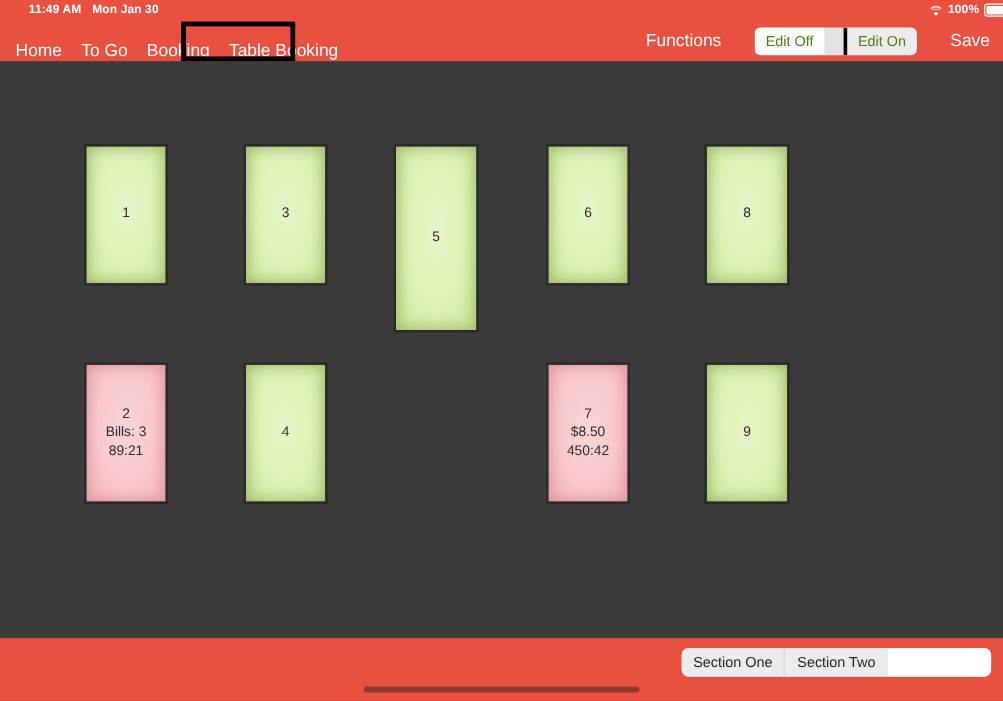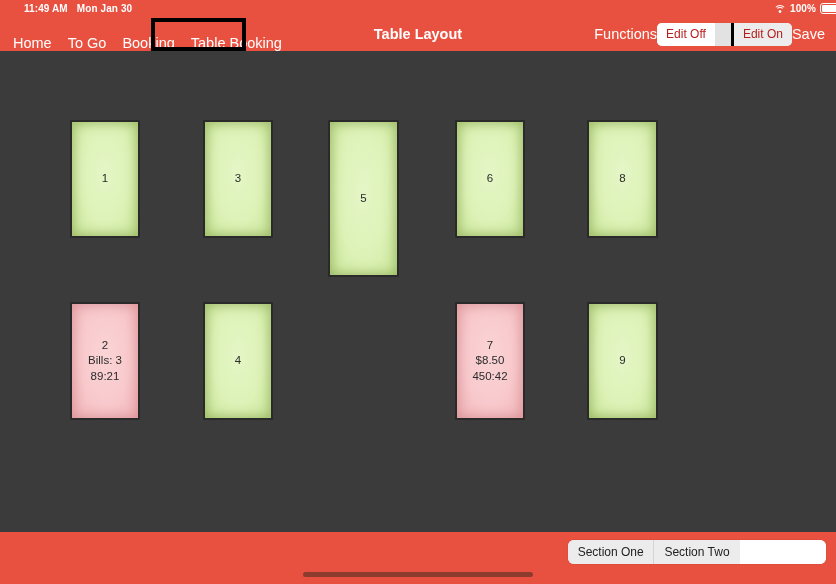--- a/index.html
+++ b/index.html
@@ -113,37 +113,37 @@
     text-align: center;
     font-size: 14.5px;
     font-weight: bold;
     color: #ffffff;
     pointer-events: none;
   }
   #nav-right {
     margin-left: auto;
     display: flex;
     align-items: center;
-    gap: 0;
+    gap: 28px;
     padding-right: 11px;
     position: relative;
     z-index: 3;
   }
   #functions-button { font-size: 14.5px; color: #fff; cursor: pointer; }
 
   .seg-control {
     display: flex;
     border-radius: 5px;
     overflow: hidden;
     background: #e2e2e2;
     height: 23px;
   }
   .seg-control .seg {
     font-size: 12px;
-    color: #b91c1c;
+    color: #4d7c0f;
     padding: 0 9px;
     display: flex;
     align-items: center;
     justify-content: center;
     background: #ececec;
     cursor: pointer;
     white-space: nowrap;
   }
   .seg-control .seg + .seg { border-left: 3px solid #000000; margin-left: 16px; }
   .seg-control .seg.selected { background: #ffffff; }
@@ -272,21 +272,20 @@
 </div>
 
 <div id="nav-bar">
   <div id="nav-left">
     <span class="nav-link">Home</span>
     <span class="nav-link">To Go</span>
     <span class="nav-link">Booking</span>
     <span class="nav-link">Table Booking</span>
   </div>
 
-  <div id="nav-title">Table Layout</div>
 
   <div id="nav-right">
     <span id="functions-button">Functions</span>
     <div class="seg-control">
       <div class="seg selected">Edit Off</div>
       <div class="seg">Edit On</div>
     </div>
     <span id="save-button">Save</span>
   </div>
 </div>

